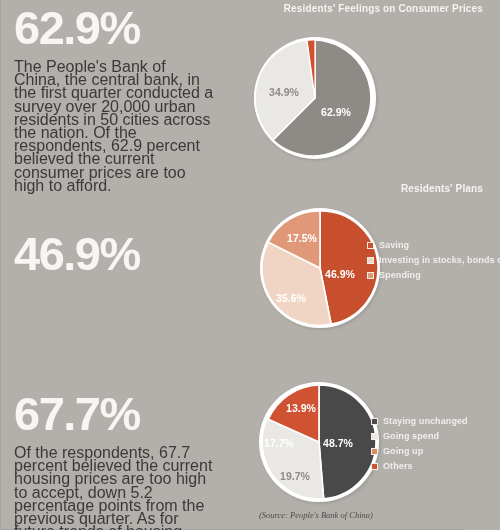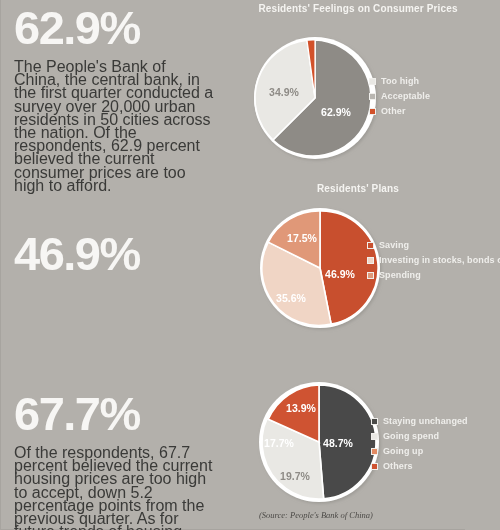--- a/index.html
+++ b/index.html
@@ -76,21 +76,21 @@
   }
   .chart-panel.c1 { top: 0px;   height: 178px; }
   .chart-panel.c2 { top: 178px; height: 172px; }
   .chart-panel.c3 { top: 350px; height: 180px; }
 
   .chart-title {
     font-family: "Liberation Sans", sans-serif;
     font-size: 10px;
     font-weight: bold;
     color: #f5f4f1;
-    text-align: center;
+    text-align: right;
     letter-spacing: 0.15px;
     margin: 0;
     padding: 0;
     position: absolute;
     left: 0;
     width: 250px;
   }
   .chart-panel.c1 .chart-title { top: 3px; }
   .chart-panel.c2 .chart-title { top: 5px; }
   .chart-panel.c3 .chart-title { top: 6px; left: 4px; }
@@ -197,34 +197,20 @@
               <path d="M 64 66 L 21.96 107.96 A 58 58 0 0 1 56 8.23 Z" fill="#e9e8e4" stroke="#ffffff" stroke-width="1.6"></path>
 
               <path d="M 64 66 L 56 8.23 A 58 58 0 0 1 64 8 Z" fill="#d2512a" stroke="#ffffff" stroke-width="1.2"></path>
             </g>
           </g>
           <text class="slice-label" x="85" y="84" text-anchor="middle">62.9%</text>
           <text class="slice-label onlite" x="33" y="64" text-anchor="middle">34.9%</text>
           <text class="slice-label outer" x="62" y="-2" text-anchor="middle">2.2%</text>
         </svg>
       </div>
-      <div class="legend">
-        <div class="legend-item">
-          <span class="legend-swatch" style="background:#e9e8e4"></span>
-          <span class="legend-text">Too high</span>
-        </div>
-        <div class="legend-item">
-          <span class="legend-swatch" style="background:#b9b6b1"></span>
-          <span class="legend-text">Acceptable</span>
-        </div>
-        <div class="legend-item">
-          <span class="legend-swatch" style="background:#d2512a"></span>
-          <span class="legend-text">Other</span>
-        </div>
-      </div>
     </div>
 
     <div class="chart-panel c2">
       <div class="chart-title">Residents' Plans</div>
       <div class="pie-wrap">
         <svg class="pie-svg" width="130" height="132" viewBox="0 0 130 132">
           <defs>
             <filter id="sh2" x="-20%" y="-20%" width="150%" height="150%">
               <feDropShadow dx="1.5" dy="1.5" stdDeviation="1.6" flood-color="#8b8883" flood-opacity="0.55"></feDropShadow>
             </filter>

